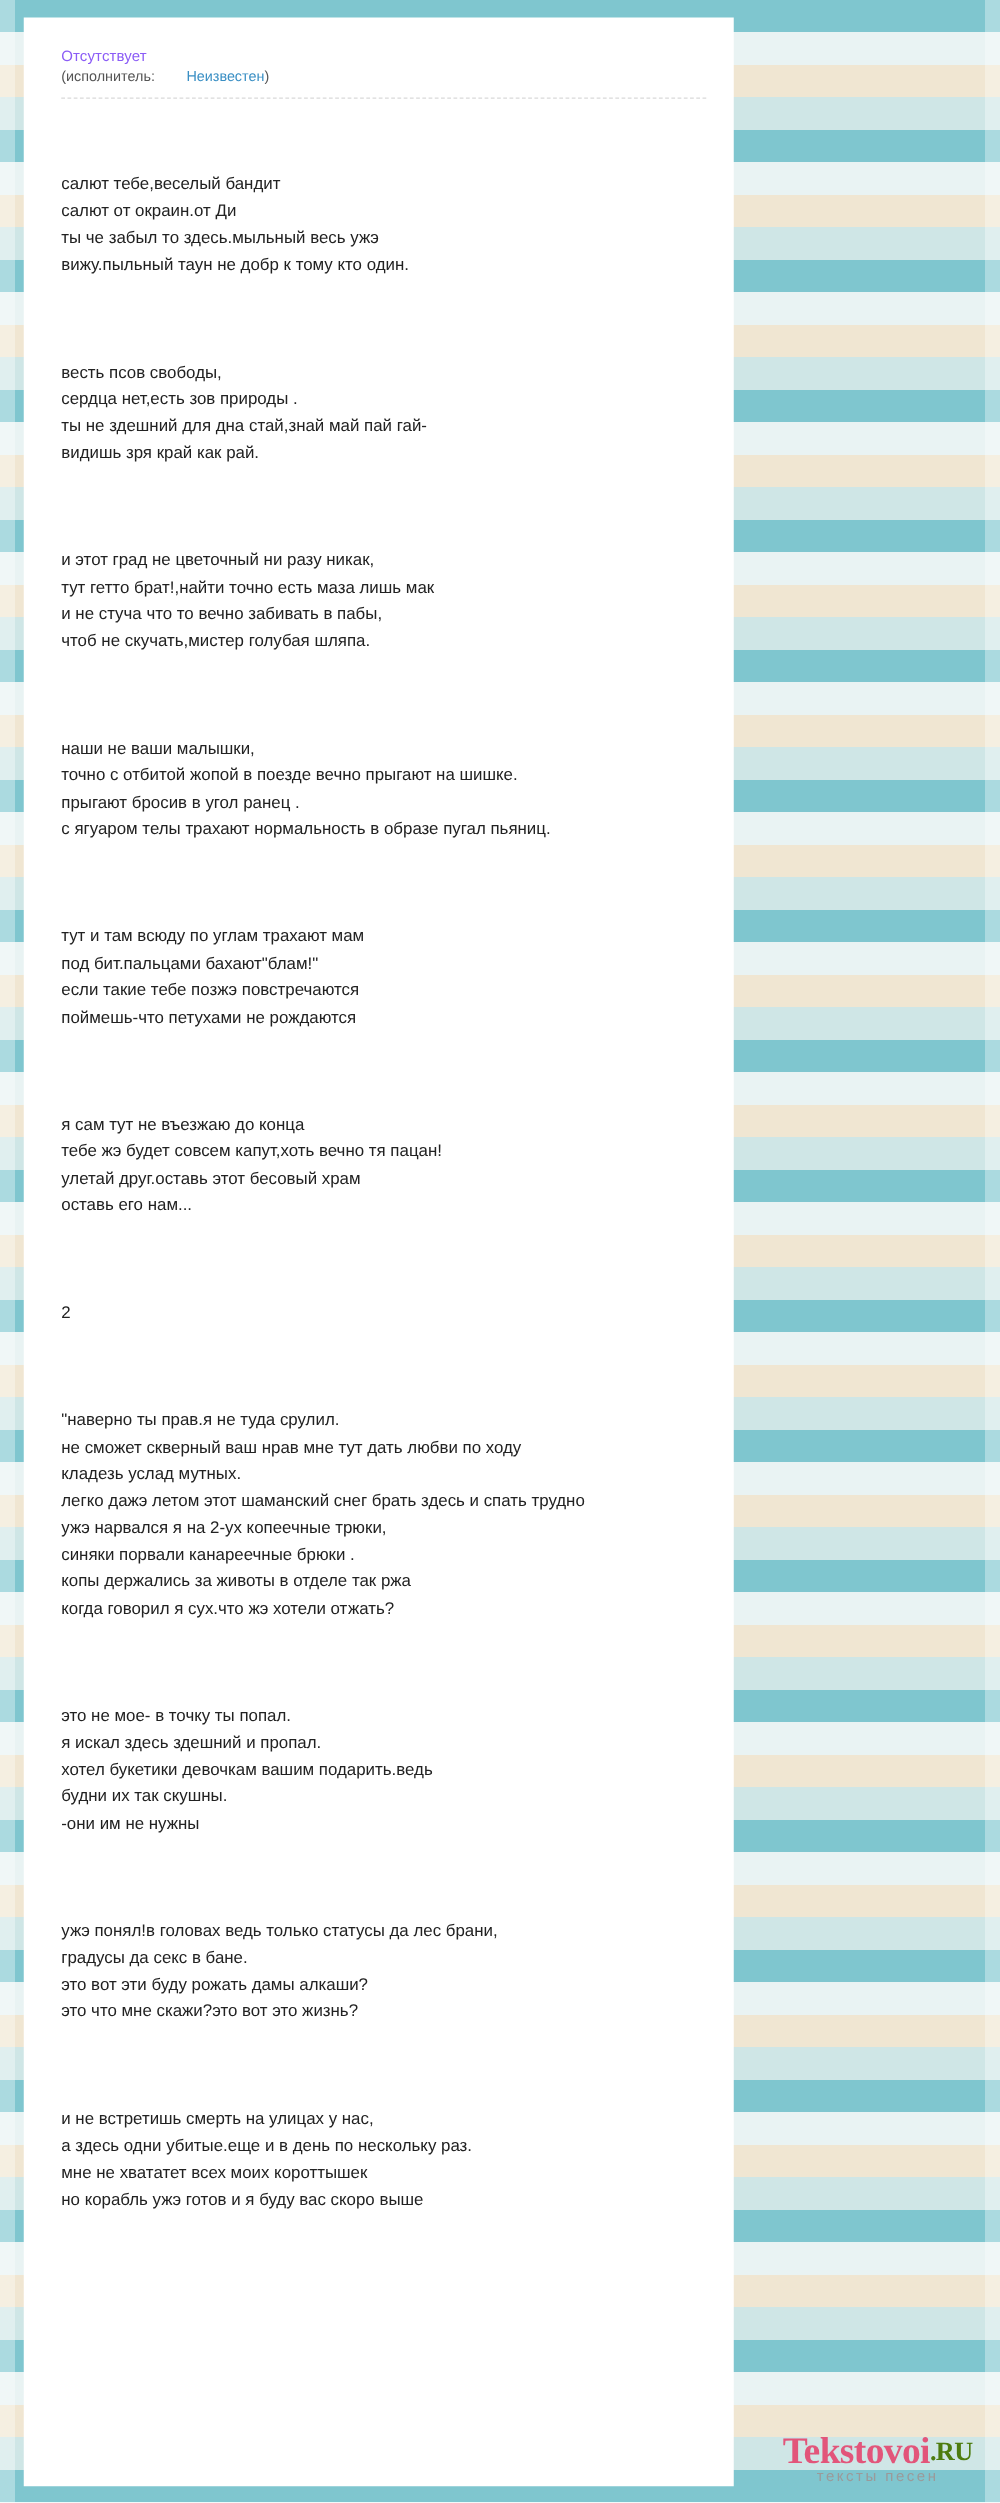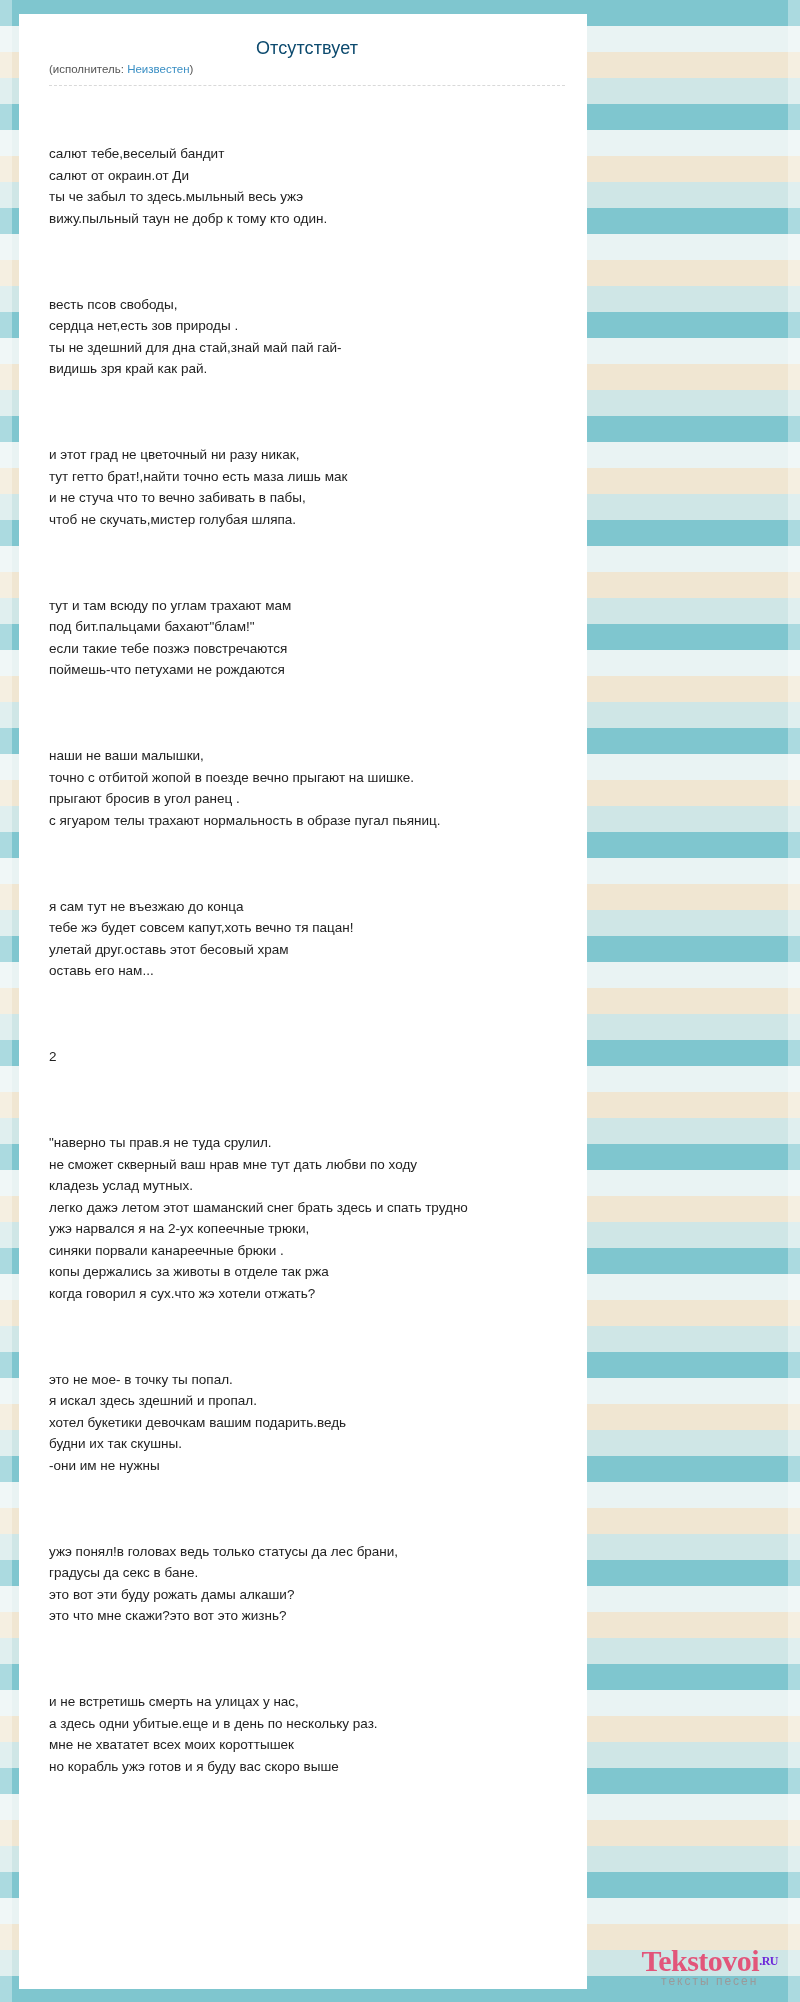--- a/index.html
+++ b/index.html
@@ -46,37 +46,37 @@
     left: 19px;
     width: 568px;
     min-height: 1975px;
     background: #ffffff;
     z-index: 2;
     padding: 18px 22px 30px 22px;
     box-sizing: border-box;
   }
 
   .song-title {
-    color: #0c4a6e;
-    font-size: 18px;
+    color: #8b5cf6;
+    font-size: 12px;
     font-weight: normal;
     margin: 6px 0 4px 8px;
     letter-spacing: 0.1px;
-    text-align: center;
   }
   .artist-line {
     font-size: 11.5px;
     color: #555555;
     margin: 0 0 8px 8px;
     padding-bottom: 10px;
     border-bottom: 1px dashed #d9d9d9;
   }
   .artist-link {
     color: #3a8fc4;
     text-decoration: none;
+    margin-left: 22px;
   }
 
   .lyrics {
     margin: 14px 0 0 8px;
     font-size: 13.5px;
     line-height: 21.5px;
     color: #222222;
     white-space: pre-wrap;
   }
   .lyrics .stanza {
@@ -93,22 +93,22 @@
   }
   .logo-main {
     font-family: "Liberation Serif", serif;
     font-size: 30px;
     color: #e2557a;
     font-weight: bold;
     letter-spacing: -0.5px;
     line-height: 30px;
   }
   .logo-main .dot-ru {
-    color: #6d28d9;
-    font-size: 12px;
+    color: #4d7c0f;
+    font-size: 21px;
     vertical-align: top;
   }
   .logo-sub {
     font-size: 12px;
     color: #9a9a9a;
     letter-spacing: 2px;
     margin-top: -2px;
   }
 </style>
 </head>
@@ -131,28 +131,28 @@
 ты че забыл то здесь.мыльный весь ужэ
 вижу.пыльный таун не добр к тому кто один.</div>
     <div class="stanza">весть псов свободы,
 сердца нет,есть зов природы .
 ты не здешний для дна стай,знай май пай гай-
 видишь зря край как рай.</div>
     <div class="stanza">и этот град не цветочный ни разу никак,
 тут гетто брат!,найти точно есть маза лишь мак
 и не стуча что то вечно забивать в пабы,
 чтоб не скучать,мистер голубая шляпа.</div>
+    <div class="stanza">наши не ваши малышки,
+точно с отбитой жопой в поезде вечно прыгают на шишке.
+прыгают бросив в угол ранец .
+с ягуаром телы трахают нормальность в образе пугал пьяниц.</div>
     <div class="stanza">тут и там всюду по углам трахают мам
 под бит.пальцами бахают"блам!"
 если такие тебе позжэ повстречаются
 поймешь-что петухами не рождаются</div>
-    <div class="stanza">наши не ваши малышки,
-точно с отбитой жопой в поезде вечно прыгают на шишке.
-прыгают бросив в угол ранец .
-с ягуаром телы трахают нормальность в образе пугал пьяниц.</div>
     <div class="stanza">я сам тут не въезжаю до конца
 тебе жэ будет совсем капут,хоть вечно тя пацан!
 улетай друг.оставь этот бесовый храм
 оставь его нам...</div>
     <div class="stanza">2</div>
     <div class="stanza">"наверно ты прав.я не туда срулил.
 не сможет скверный ваш нрав мне тут дать любви по ходу
 кладезь услад мутных.
 легко дажэ летом этот шаманский снег брать здесь и спать трудно
 ужэ нарвался я на 2-ух копеечные трюки,

